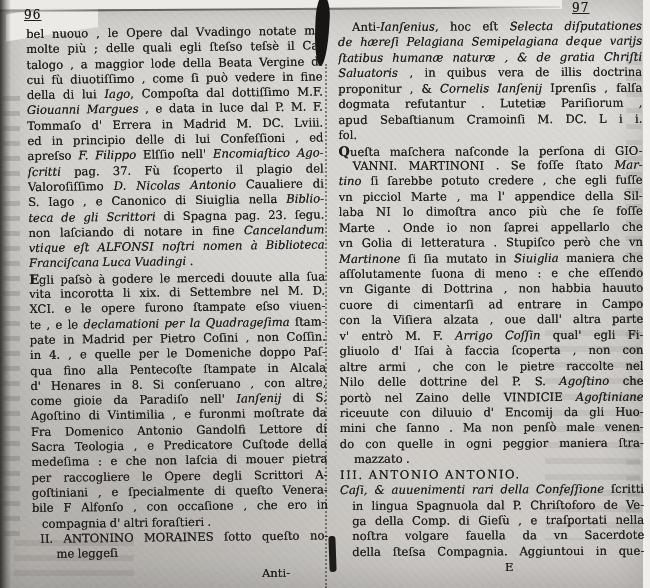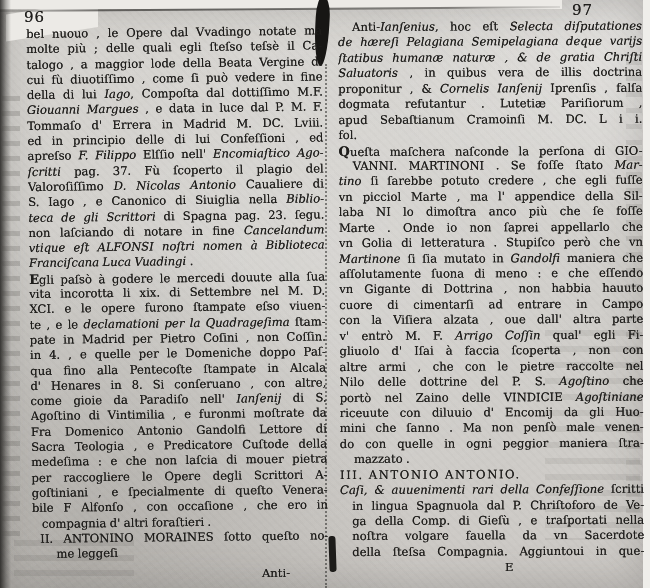--- a/index.html
+++ b/index.html
@@ -42,22 +42,22 @@
   .ghost{position:absolute;pointer-events:none;filter:blur(.6px);}
   .ghost-left{left:2px;top:96px;width:18px;height:440px;
     background:repeating-linear-gradient(180deg, rgba(72,70,66,.20) 0 5px, transparent 5px 15px);}
   .ghost-right-margin{right:8px;top:60px;width:16px;height:460px;
     background:repeating-linear-gradient(180deg, rgba(88,86,82,.12) 0 5px, transparent 5px 16px);}
   .ghost-right-page{left:545px;top:330px;width:95px;height:210px;
     background:repeating-linear-gradient(180deg, rgba(92,90,86,.10) 0 6px, transparent 6px 16px);}
   .ghost-bottom-left{left:14px;top:540px;width:120px;height:44px;
     background:repeating-linear-gradient(180deg, rgba(80,78,74,.12) 0 6px, transparent 6px 15px);}
   
-  .pagenum{position:absolute;font-size:15px;color:#201f1d;letter-spacing:1px;
-    text-shadow:0 0 .5px rgba(25,24,22,.8);}
+  .pagenum{position:absolute;font-size:12px;color:#201f1d;letter-spacing:1px;
+    text-shadow:0 0 .5px rgba(25,24,22,.8);text-decoration:underline;}
   .pn-left{left:24px;top:8px;}
   .pn-right{left:572px;top:1px;}
   .col{position:absolute;color:#1e1d1b;font-size:11.6px;
     text-shadow:0 0 .55px rgba(28,27,25,.85);}
   .colL{left:26px;top:27px;width:296px;transform:rotate(-0.7deg);transform-origin:left top;}
   .colR{left:338px;top:20px;width:304px;transform:rotate(-0.25deg);transform-origin:left top;}
   .ln{height:15.3px;line-height:15.3px;overflow:hidden;white-space:normal;
     text-align:justify;text-align-last:justify;word-spacing:-.3px;}
   .colR .ln{height:15.45px;line-height:15.45px;}
   .ln i{font-style:italic;}
@@ -139,21 +139,21 @@
       <div class="ln j"><span>dogmata refutantur . Lutetiæ Pariſiorum ,</span></div>
       <div class="ln j"><span>apud Sebaſtianum Cramoinſi M. DC. L i i.</span></div>
       <div class="ln e"><span>fol.</span></div>
       <div class="ln j p"><span>Queſta maſchera naſconde la perſona di GIO-</span></div>
       <div class="ln j" style="padding-left: 14px;"><span>VANNI. MARTINONI . Se foſſe ſtato </span><i>Mar-</i></div>
       <div class="ln j"><i>tino</i><span> ſi ſarebbe potuto credere , che egli fuſſe</span></div>
       <div class="ln j"><span>vn picciol Marte , ma l' appendice della Sil-</span></div>
       <div class="ln j"><span>laba NI lo dimoſtra anco più che ſe foſſe</span></div>
       <div class="ln j"><span>Marte . Onde io non ſaprei appellarlo che</span></div>
       <div class="ln j"><span>vn Golia di letteratura . Stupiſco però che vn</span></div>
-      <div class="ln j"><i>Martinone</i><span> ſi ſia mutato in </span><i>Gandolfi</i><span> maniera che</span></div>
+      <div class="ln j"><i>Martinone</i><span> ſi ſia mutato in </span><i>Siuiglia</i><span> maniera che</span></div>
       <div class="ln j"><span>aſſolutamente ſuona di meno : e che eſſendo</span></div>
       <div class="ln j"><span>vn Gigante di Dottrina , non habbia hauuto</span></div>
       <div class="ln j"><span>cuore di cimentarſi ad entrare in Campo</span></div>
       <div class="ln j"><span>con la Viſiera alzata , oue dall' altra parte</span></div>
       <div class="ln j"><span>v' entrò M. F. </span><i>Arrigo Coſſin</i><span> qual' egli Fi-</span></div>
       <div class="ln j"><span>gliuolo d' Iſai à faccia ſcoperta , non con</span></div>
       <div class="ln j"><span>altre armi , che con le pietre raccolte nel</span></div>
       <div class="ln j"><span>Nilo delle dottrine del P. S. </span><i>Agoſtino</i><span> che</span></div>
       <div class="ln j"><span>portò nel Zaino delle VINDICIE </span><i>Agoſtiniane</i></div>
       <div class="ln j"><span>riceuute con diluuio d' Encomij da gli Huo-</span></div>

